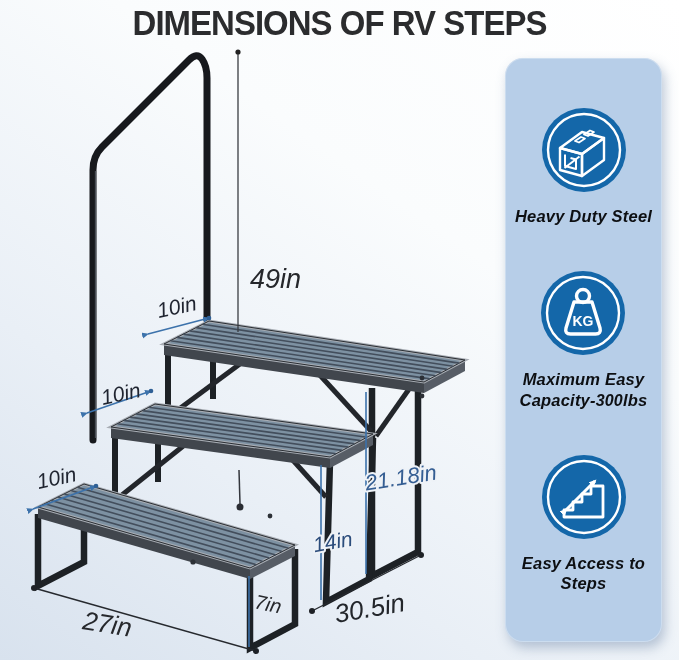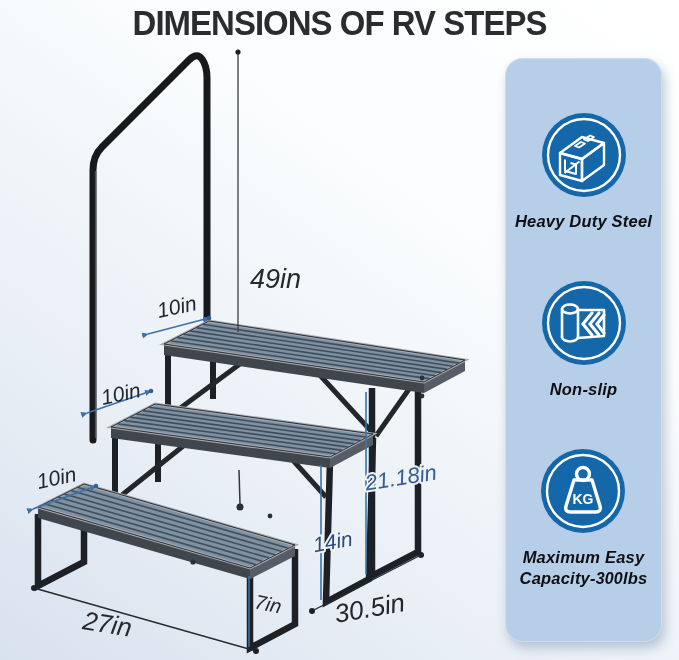--- a/index.html
+++ b/index.html
@@ -158,46 +158,43 @@
         <polygon points="42,48 64,32 64,54 42,70"></polygon>
         <polygon points="35,35 41,31 45,32.5 39,36.5" stroke-width="1.8"></polygon>
         <polygon points="44,28.5 50,24.5 54,26 48,30" stroke-width="1.8"></polygon>
         <polyline points="25,48.5 25,60 36,63 36,53.5 30.5,52" stroke-width="2"></polyline>
         <line x1="24.5" y1="62" x2="39.5" y2="50.5" stroke-width="2"></line>
       </g>
     </svg>
     <div class="label">Heavy Duty Steel</div>
   </div>
 
-  <div class="feature">
-    <svg class="icon" viewBox="0 0 88 88">
-      <circle cx="44" cy="44" r="42" fill="#1467a9"></circle>
-      <circle cx="44" cy="44" r="36" fill="none" stroke="#fff" stroke-width="2.4"></circle>
-      <g fill="none" stroke="#fff" stroke-linecap="round">
-        <ellipse cx="30" cy="30" rx="8" ry="4.5" stroke-width="2.6"></ellipse>
-        <line x1="22" y1="30" x2="22" y2="58" stroke-width="2.6"></line>
-        <line x1="38" y1="30" x2="38" y2="58" stroke-width="2.6"></line>
-        <path d="M22 58 A8 4.5 0 0 0 38 58" stroke-width="2.6"></path>
-        <polyline points="38,31 64,31 64,57 38,59" stroke-width="2.6" stroke-linejoin="round"></polyline>
-        <polyline points="52,34 43,45 52,56" stroke-width="3.2"></polyline>
-        <polyline points="59,34 50,45 59,56" stroke-width="3.2"></polyline>
-        <polyline points="64,36 57,45 64,54" stroke-width="3.2"></polyline>
-      </g>
-    </svg>
-    <div class="label">Non-slip</div>
-  </div>
 
   <div class="feature">
     <svg class="icon" viewBox="0 0 88 88">
       <circle cx="44" cy="44" r="42" fill="#1467a9"></circle>
       <circle cx="44" cy="44" r="36" fill="none" stroke="#fff" stroke-width="2.4"></circle>
       <circle cx="44" cy="27" r="6.5" fill="none" stroke="#fff" stroke-width="3.4"></circle>
       <path d="M35 33 H53 L61 59 Q62.5 65 56.5 65 H31.5 Q25.5 65 27 59 Z" fill="none" stroke="#fff" stroke-width="3.4" stroke-linejoin="round"></path>
       <text x="44" y="57" text-anchor="middle" font-size="14" font-weight="bold" fill="#fff" font-family="Liberation Sans,sans-serif">KG</text>
     </svg>
     <div class="label">
       <span>Maximum Easy</span><br>
       <span>Capacity-</span><span class="big">300</span><span>lbs</span>
     </div>
   </div>
 
+  <div class="feature">
+    <svg class="icon" viewBox="0 0 88 88">
+      <circle cx="44" cy="44" r="42" fill="#1467a9"></circle>
+      <circle cx="44" cy="44" r="36" fill="none" stroke="#fff" stroke-width="2.4"></circle>
+      <defs>
+        <marker id="arrW" markerWidth="9" markerHeight="9" refX="5.5" refY="3.5" orient="auto" markerUnits="userSpaceOnUse">
+          <path d="M0,0 L7.5,3.5 L0,7 Z" fill="#fff"></path>
+        </marker>
+      </defs>
+      <path d="M24 64 L24 57 L33 57 L33 49 L42 49 L42 41 L51 41 L51 33 L63 33 L63 64 Z" fill="none" stroke="#fff" stroke-width="2.8" stroke-linejoin="round"></path>
+      <line x1="26" y1="57" x2="55" y2="28" stroke="#fff" stroke-width="3" marker-start="url(#arrW)" marker-end="url(#arrW)"></line>
+    </svg>
+    <div class="label">Easy Access to Steps</div>
+  </div>
 
 </div>
 
 </body></html>

